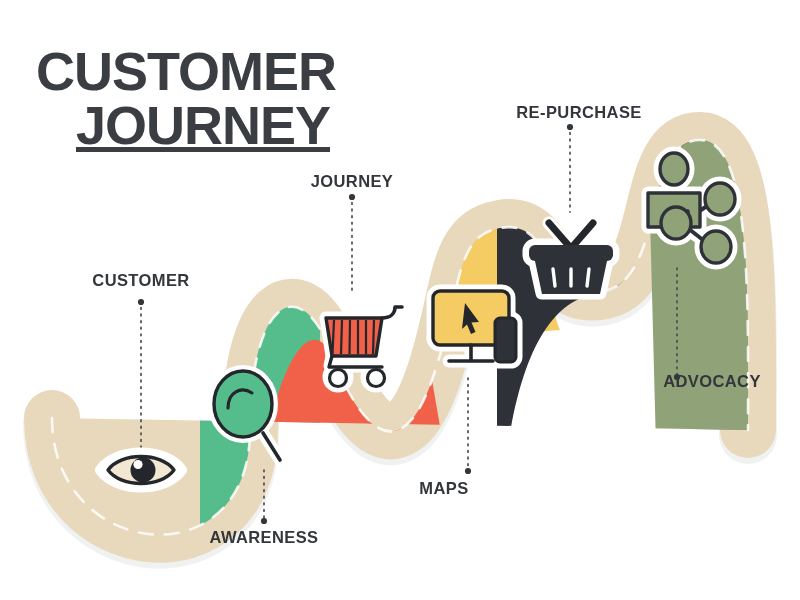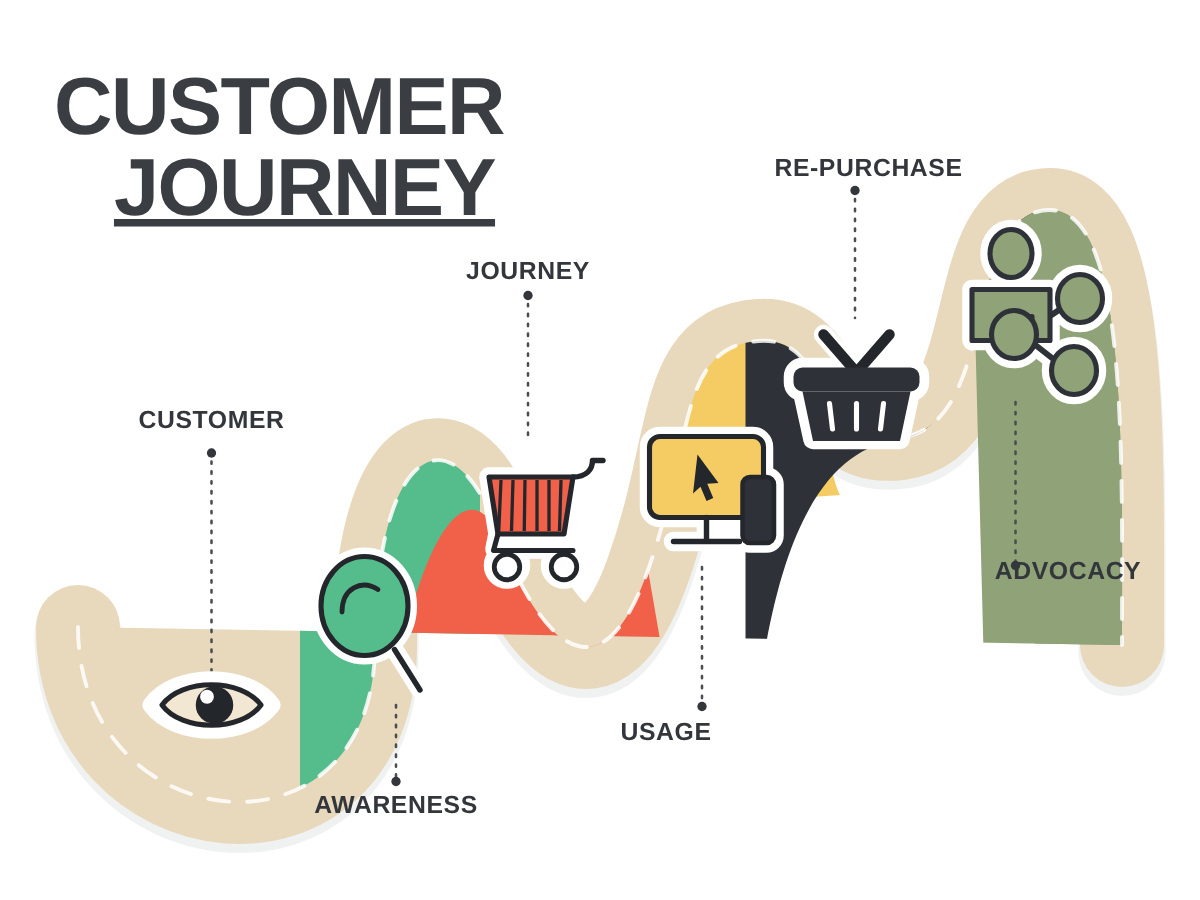--- a/index.html
+++ b/index.html
@@ -182,17 +182,17 @@
   </svg>
 
   <div class="title-block">
     <div class="t-line l1">CUSTOMER</div>
     <div class="t-line l2">JOURNEY</div>
   </div>
 
   <div class="lbl" style="left:141px;top:271px;">CUSTOMER</div>
   <div class="lbl" style="left:264px;top:528px;">AWARENESS</div>
   <div class="lbl" style="left:352px;top:172px;">JOURNEY</div>
-  <div class="lbl" style="left:444px;top:479px;">USAGE</div>
+  <div class="lbl" style="left:444px;top:479px;">MAPS</div>
   <div class="lbl" style="left:579px;top:103px;">RE-PURCHASE</div>
   <div class="lbl" style="left:677px;top:372px;margin-left:35px;">ADVOCACY</div>
 
 </div>
 
 </body></html>

